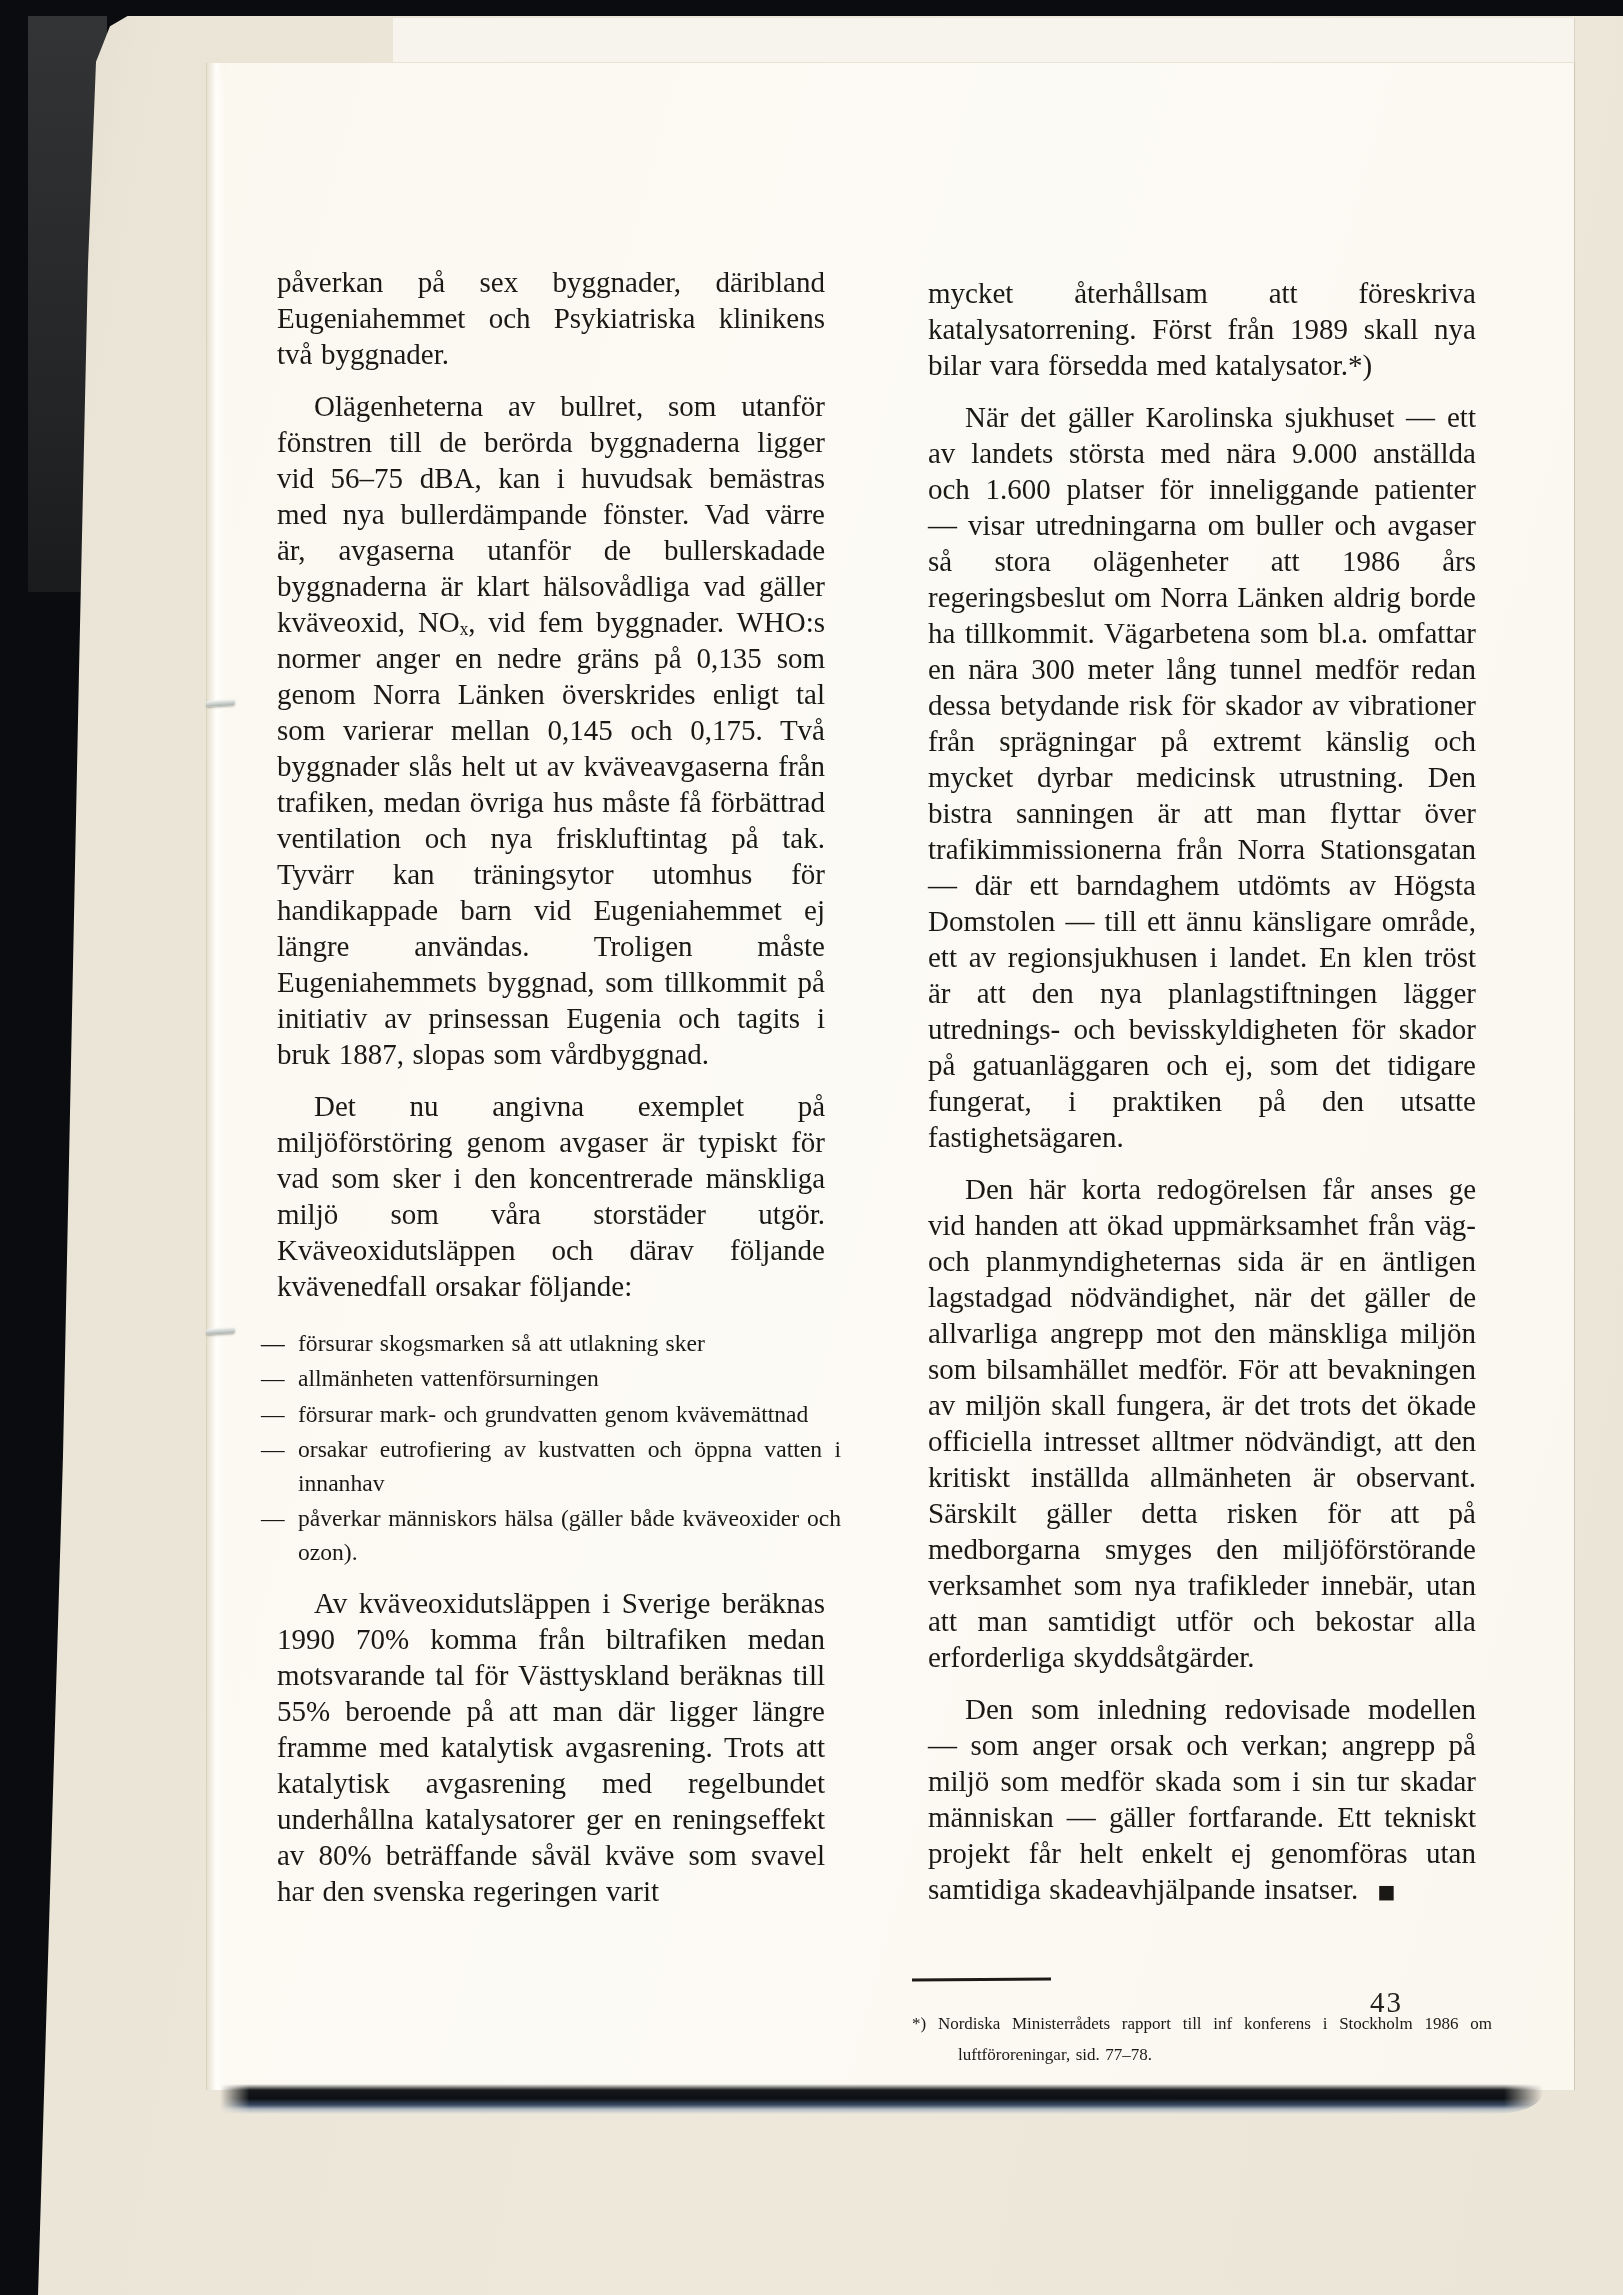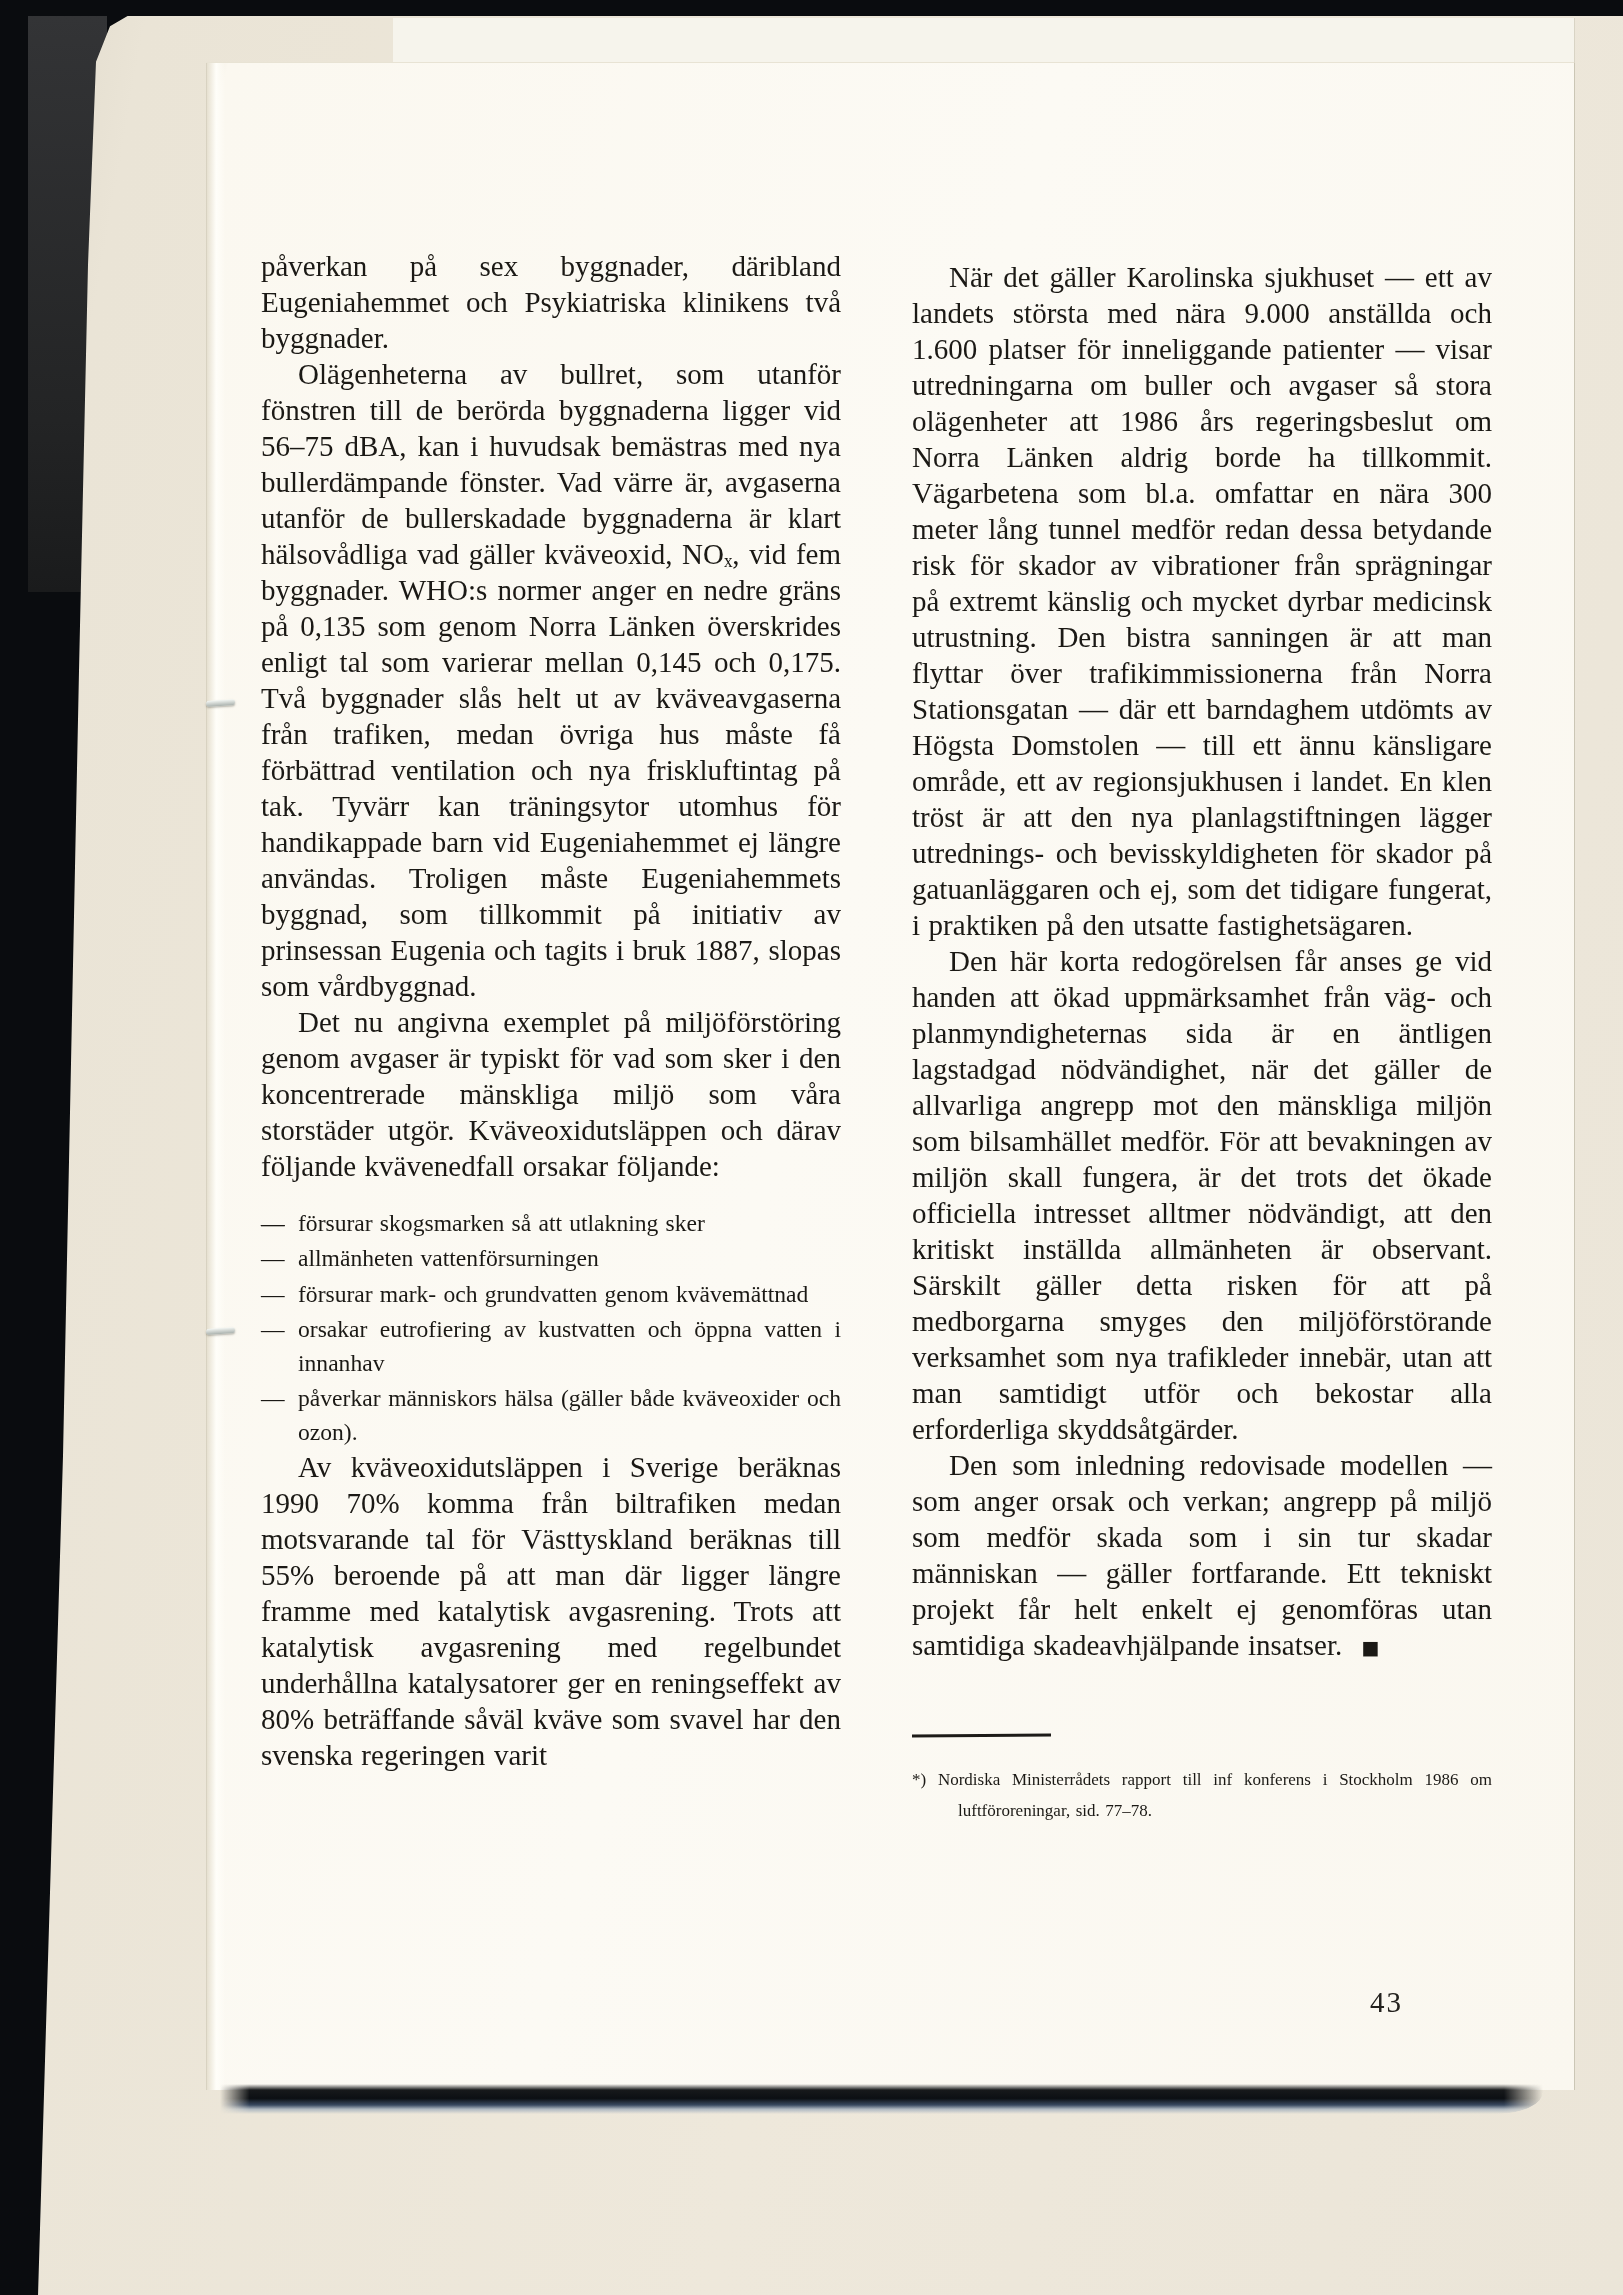--- a/index.html
+++ b/index.html
@@ -70,21 +70,21 @@
   .col {
     position: absolute; width: 580px;
     color: #1b1915;
     font-size: 29px; line-height: 36px;
     text-align: justify;
     word-spacing: 1.3px;
   }
   .col-left  { left: 55px;  top: 185px; }
   .col-right { left: 706px; top: 196px; }
 
-  p.body-p { margin: 0; }
+  p.body-p { margin: 16px; }
   p.ind { text-indent: 37px; }
   .p-after-list { margin-top: 59px; }
 
   .effects { margin-top: 22px; font-size: 23.6px; line-height: 34px; }
   .effects .li { position: relative; padding-left: 37px; margin-top: 1.3px; }
   .effects .dash { position: absolute; left: 0; top: 0; }
 
   .endmark { font-size: 30px; line-height: 0; vertical-align: -2.6px; margin-left: 10.5px; letter-spacing: 0; }
 
   .fn-rule {
@@ -147,20 +147,21 @@
         <div class="li">
           <span class="dash">—</span>
           <span>påverkar människors hälsa (gäller både kväveoxider och ozon).</span>
         </div>
       </div>
 
       <p class="body-p ind p-after-list">Av kväveoxidutsläppen i Sverige beräknas 1990 70% komma från biltrafiken medan motsvarande tal för Västtyskland beräknas till 55% beroende på att man där ligger längre framme med katalytisk avgasrening. Trots att katalytisk avgasrening med regelbundet underhållna katalysatorer ger en reningseffekt av 80% beträffande såväl kväve som svavel har den svenska regeringen varit</p>
     </div>
 
     <div class="col col-right">
+      <p class="body-p">mycket återhållsam att föreskriva katalysatorrening. Först från 1989 skall nya bilar vara försedda med katalysator.*)</p>
       <p class="body-p ind">När det gäller Karolinska sjukhuset — ett av landets största med nära 9.000 anställda och 1.600 platser för inneliggande patienter — visar utredningarna om buller och avgaser så stora olägenheter att 1986 års regeringsbeslut om Norra Länken aldrig borde ha tillkommit. Vägarbetena som bl.a. omfattar en nära 300 meter lång tunnel medför redan dessa betydande risk för skador av vibrationer från sprägningar på extremt känslig och mycket dyrbar medicinsk utrustning. Den bistra sanningen är att man flyttar över trafikimmissionerna från Norra Stationsgatan — där ett barndaghem utdömts av Högsta Domstolen — till ett ännu känsligare område, ett av regionsjukhusen i landet. En klen tröst är att den nya planlagstiftningen lägger utrednings- och bevisskyldigheten för skador på gatuanläggaren och ej, som det tidigare fungerat, i praktiken på den utsatte fastighetsägaren.</p>
       <p class="body-p ind">Den här korta redogörelsen får anses ge vid handen att ökad uppmärksamhet från väg- och planmyndigheternas sida är en äntligen lagstadgad nödvändighet, när det gäller de allvarliga angrepp mot den mänskliga miljön som bilsamhället medför. För att bevakningen av miljön skall fungera, är det trots det ökade officiella intresset alltmer nödvändigt, att den kritiskt inställda allmänheten är observant. Särskilt gäller detta risken för att på medborgarna smyges den miljöförstörande verksamhet som nya trafikleder innebär, utan att man samtidigt utför och bekostar alla erforderliga skyddsåtgärder.</p>
       <p class="body-p ind">
         <span>Den som inledning redovisade modellen — som anger orsak och verkan; angrepp på miljö som medför skada som i sin tur skadar människan — gäller fortfarande. Ett tekniskt projekt får helt enkelt ej genomföras utan samtidiga skadeavhjälpande insatser.</span>
         <span class="endmark">■</span>
       </p>
 
       <div class="fn-rule"></div>
       <p class="footnote">*) Nordiska Ministerrådets rapport till inf konferens i Stockholm 1986 om luftföroreningar, sid. 77–78.</p>
     </div>

